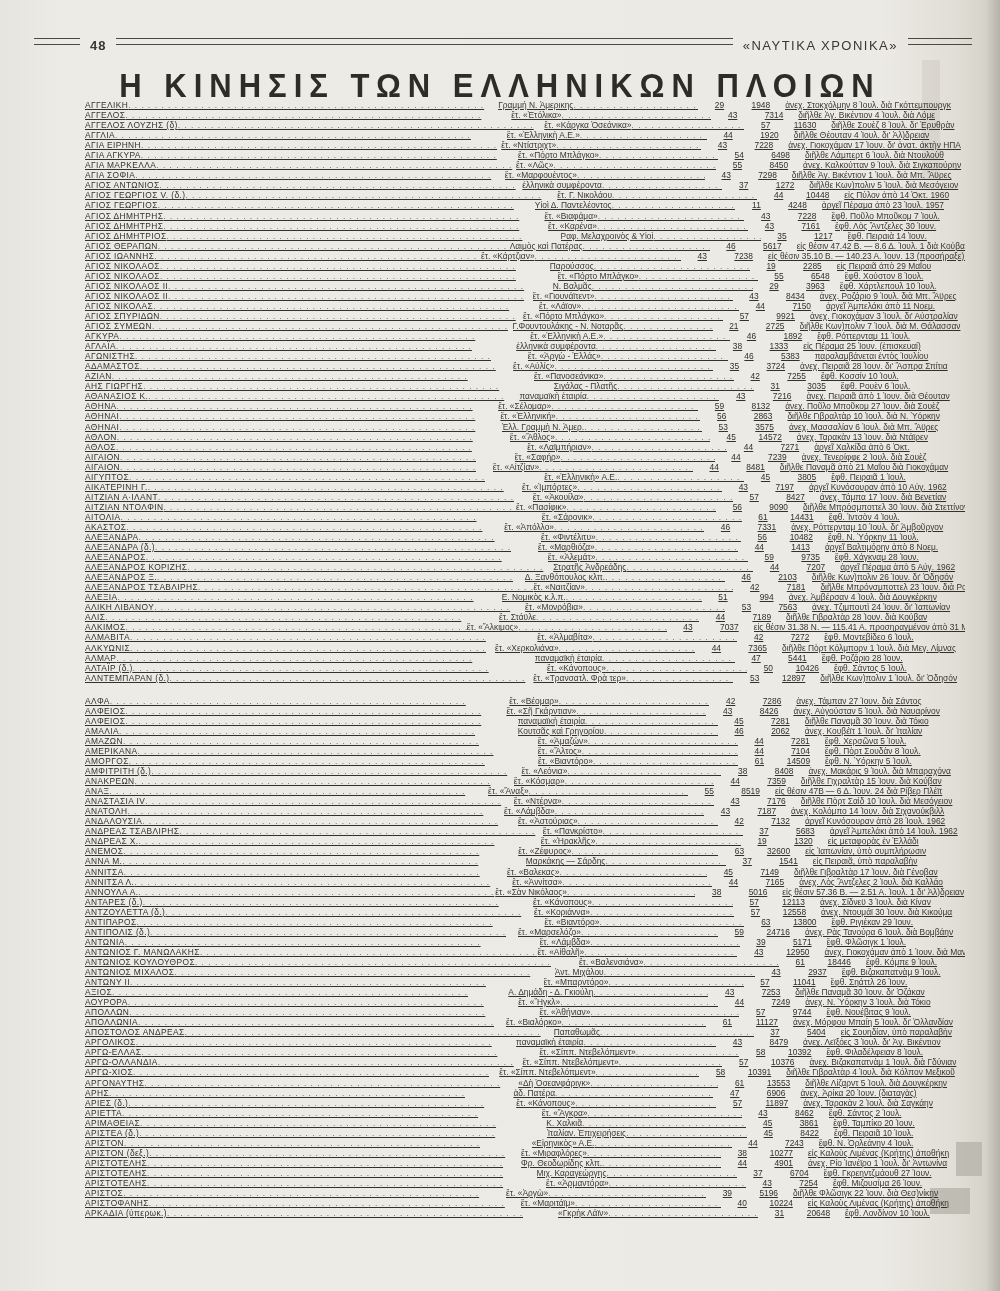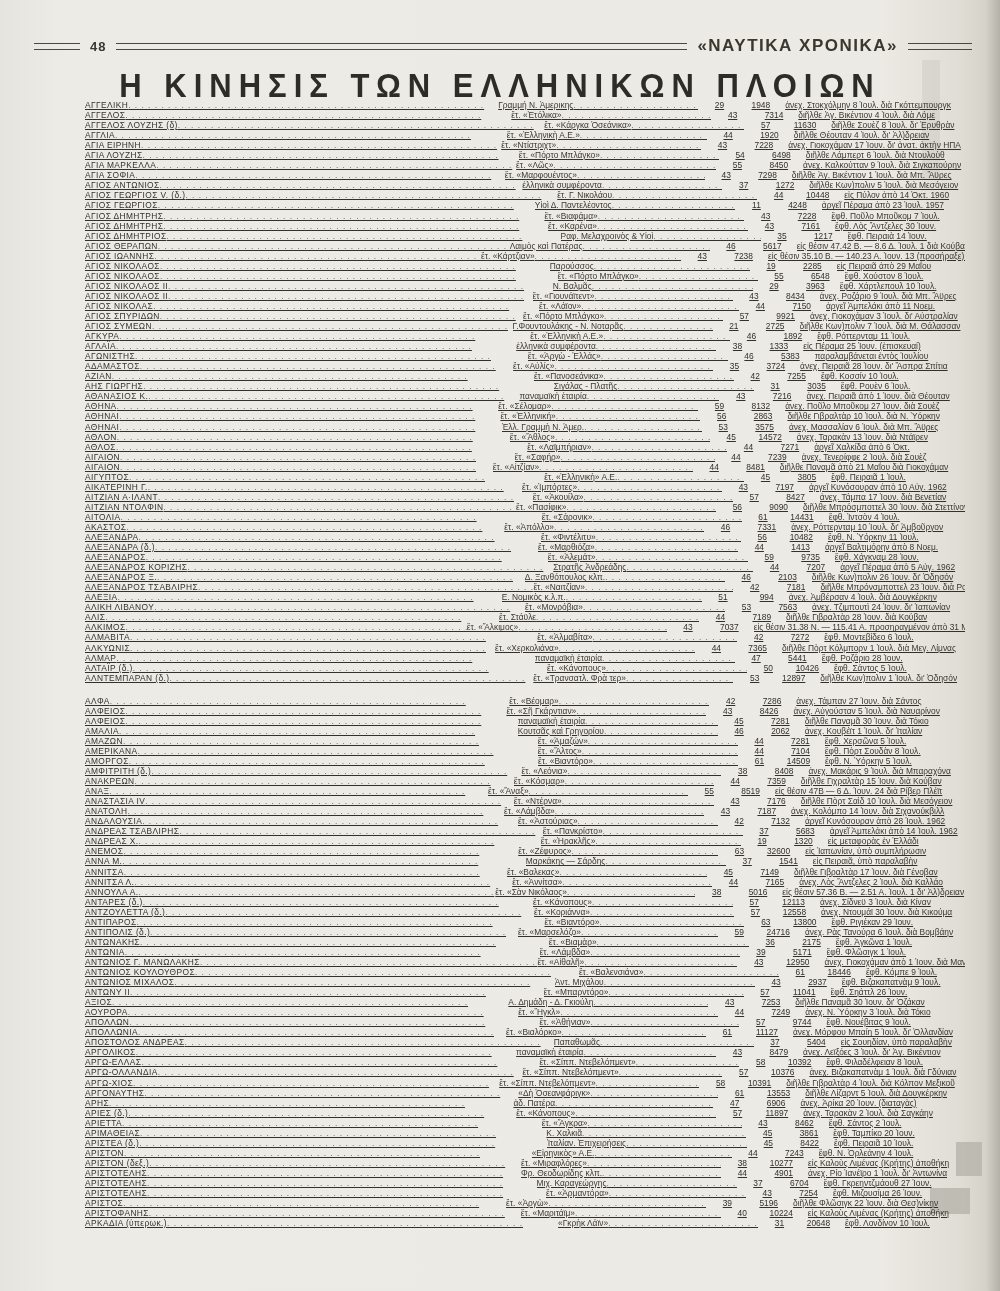--- a/index.html
+++ b/index.html
@@ -19,28 +19,28 @@
   .scan-edge{position:absolute;right:0;top:0;width:14px;height:100%;
     background:linear-gradient(90deg,transparent,#9f9c93);opacity:.55;}
   .scan-mark{position:absolute;background:#b7b4aa;opacity:.8;}
   .m1{right:18px;top:1142px;width:26px;height:34px;}
   .m2{right:30px;top:1188px;width:40px;height:26px;}
   .m3{right:60px;top:60px;width:18px;height:120px;opacity:.25;}
 
   
   header{position:absolute;top:38px;left:0;width:100%;}
   .rule-row{
-    display:flex;align-items:center;
+    display:flex;
     padding:0 28px 0 34px;height:16px;gap:10px;
   }
   .dbl{height:5px;border-top:1.4px solid #4a4841;border-bottom:1.4px solid #4a4841;flex:0 0 auto;}
   .dbl.grow{flex:1 1 auto;}
   .w40{width:46px;} .w60{width:64px;}
   .pageno{font-size:13px;font-weight:700;letter-spacing:1px;color:#3a382f;}
-  .mag{font-size:17px;font-weight:700;letter-spacing:1.5px;color:#3a382f;white-space:nowrap;}
+  .mag{font-size:13px;font-weight:400;letter-spacing:1.5px;color:#3a382f;white-space:nowrap;}
   h1{
     margin:14px 0 0 0;text-align:center;
     font-size:31px;font-weight:700;letter-spacing:7px;
     color:#2e2c26;font-family:"Liberation Sans",sans-serif;
     transform:scaleY(1.08);
   }
 
   
   main{position:absolute;top:100px;left:85px;width:880px;text-decoration:underline;}
   .section-gap{height:13px;}
@@ -136,21 +136,21 @@
     <span class="c-opwrap">
       <span class="c-op">ἔτ. «Ντίστριχτ»</span>
       <span class="oplead"></span>
     </span>
     <span class="c-yr">43</span>
     <span class="c-ton">7228</span>
     <span class="c-status">ἀνεχ. Γιοκοχάμαν 17 Ἰουν. δι' ἀνατ. ἀκτὴν ΗΠΑ</span>
   </div>
 
   <div class="row">
-    <span class="c-name">ΑΓΙΑ ΛΟΥΖΗΣ</span>
+    <span class="c-name">ΑΓΙΑ ΑΓΚΥΡΑ</span>
     <span class="lead"></span>
     <span class="c-opwrap">
       <span class="c-op">ἔτ. «Πόρτο Μπλάγκο»</span>
       <span class="oplead"></span>
     </span>
     <span class="c-yr">54</span>
     <span class="c-ton">6498</span>
     <span class="c-status">διῆλθε Λάμπερτ 6 Ἰουλ. διὰ Ντουλοὺθ</span>
   </div>
 
@@ -1064,31 +1064,20 @@
     <span class="lead"></span>
     <span class="c-opwrap">
       <span class="c-op">ἔτ. «Μαρσελόζο»</span>
       <span class="oplead"></span>
     </span>
     <span class="c-yr">59</span>
     <span class="c-ton">24716</span>
     <span class="c-status">ἀνεχ. Ρὰς Τανούρα 6 Ἰουλ. διὰ Βομβάην</span>
   </div>
 
-  <div class="row">
-    <span class="c-name">ΑΝΤΩΝΑΚΗΣ</span>
-    <span class="lead"></span>
-    <span class="c-opwrap">
-      <span class="c-op">ἔτ. «Βιαμὰρ»</span>
-      <span class="oplead"></span>
-    </span>
-    <span class="c-yr">36</span>
-    <span class="c-ton">2175</span>
-    <span class="c-status">ἔφθ. Ἀγκῶνα 1 Ἰουλ.</span>
-  </div>
 
   <div class="row">
     <span class="c-name">ΑΝΤΩΝΙΑ</span>
     <span class="lead"></span>
     <span class="c-opwrap">
       <span class="c-op">ἔτ. «Λάμβδα»</span>
       <span class="oplead"></span>
     </span>
     <span class="c-yr">39</span>
     <span class="c-ton">5171</span>

